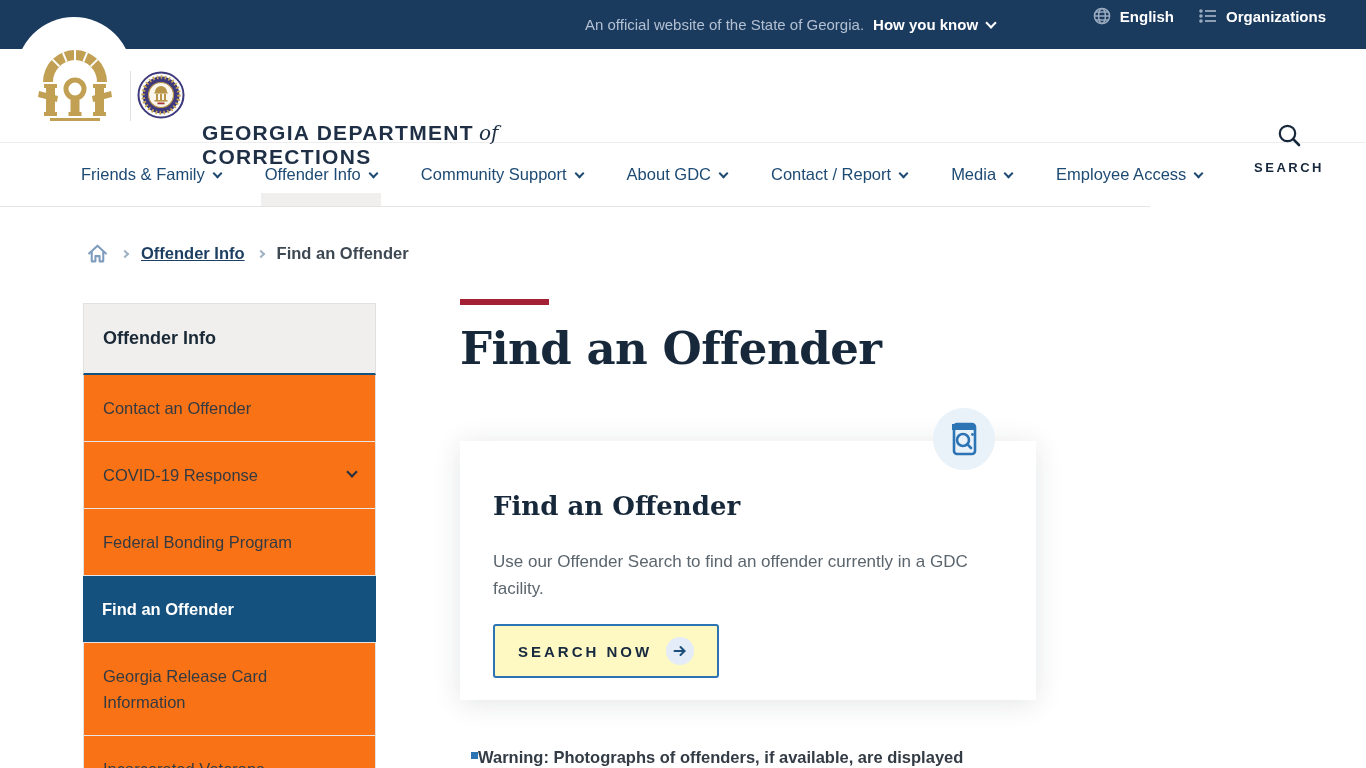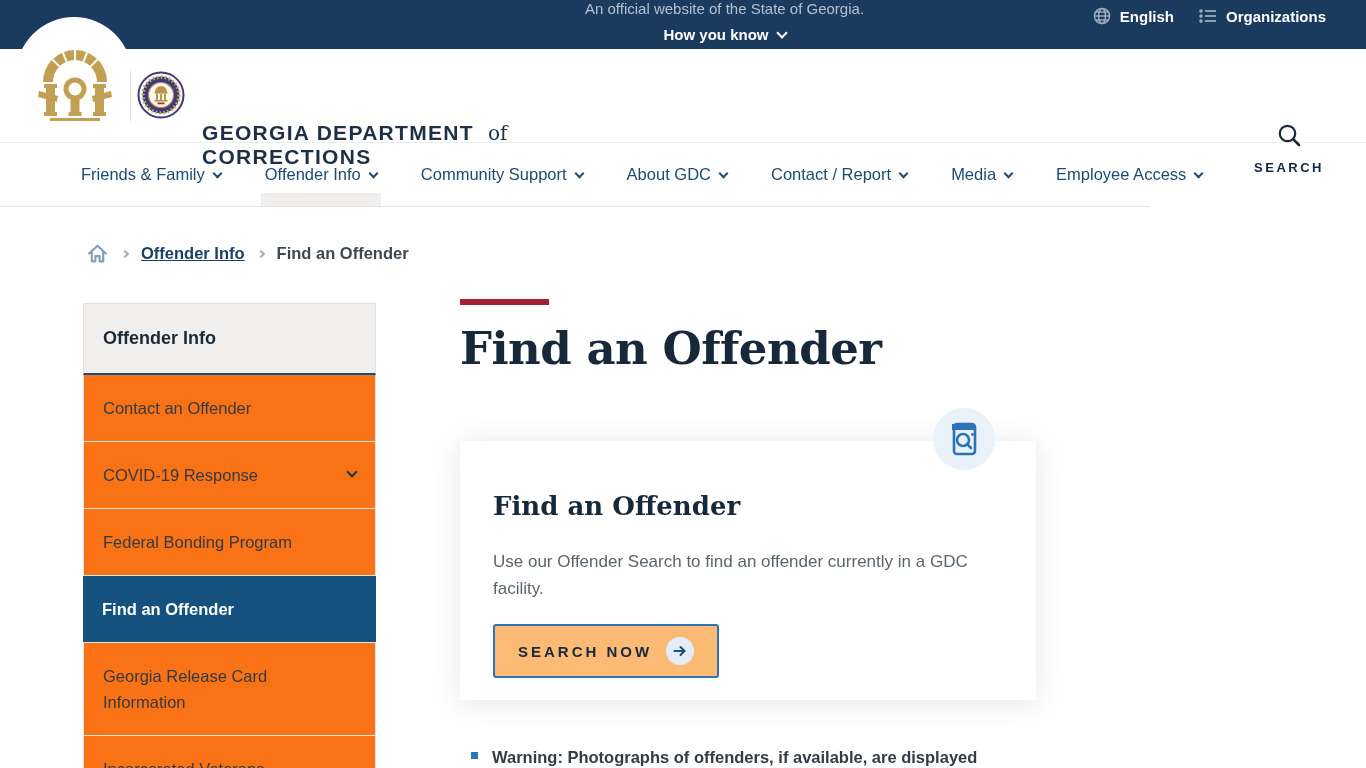--- a/index.html
+++ b/index.html
@@ -3,36 +3,36 @@
 <meta charset="utf-8">
 <style>
   * { margin:0; padding:0; box-sizing:border-box; }
   html,body { width:1366px; height:768px; }
   body {
     position:relative; overflow:hidden; background:#ffffff;
     font-family:"Liberation Sans", sans-serif; color:#32383e;
   }
   
   .topbar { position:absolute; top:0; left:0; width:1366px; height:49px; background:#1a3a5e; z-index:1; }
-  .topbar-center { position:absolute; left:585px; top:0; height:49px; display:flex; align-items:center; gap:9px;flex-direction:column; }
+  .topbar-center { position:absolute; left:585px; top:0; height:49px; display:flex; align-items:center; gap:9px; }
   .topbar-official { color:#b3c0d2; font-size:15px; }
   .topbar-how { color:#ffffff; font-size:15px; font-weight:bold; display:flex; align-items:center; cursor:pointer; }
   .topbar-right { position:absolute; right:40px; top:0; height:32px; display:flex; align-items:center; z-index:3;}
   .topbar-util { display:flex; align-items:center; gap:8px; color:#fff; font-size:15px; font-weight:bold; cursor:pointer; }
   .topbar-util + .topbar-util { margin-left:24px; }
   .chev { display:inline-block; width:7px; height:7px; border-right:2px solid currentColor; border-bottom:2px solid currentColor; transform:rotate(45deg); margin-left:9px; position:relative; top:-2px; }
   .chev-white { width:8px; height:8px; border-width:2px; }
   
   .header { position:absolute; top:49px; left:0; width:1366px; height:94px; background:#fff; border-bottom:1px solid #ededed; }
   .notch { position:absolute; left:16px; top:17px; width:116px; height:116px; background:#fff; border-radius:50%; z-index:2; }
   .arch { position:absolute; left:38px; top:42px; z-index:3; }
   .brand-divider { position:absolute; left:130px; top:120px; width:1px; height:50px; background:#e1e1e1; z-index:3; }
   .seal { position:absolute; left:137px; top:121px; z-index:3; }
   .brand-text { position:absolute; left:202px; top:121px; z-index:3; color:#1f3046; font-size:21px; font-weight:bold; letter-spacing:1.3px; line-height:24px; }
-  .brand-of { font-family:"DejaVu Serif", serif; font-weight:normal; letter-spacing:0; font-size:20px; margin-left:14px; }
+  .brand-of { font-family:"DejaVu Serif", serif; font-style:italic; font-weight:normal; letter-spacing:0; font-size:20px; margin-left:5px; }
   .header-search { position:absolute; right:42px; top:122px; z-index:3; text-align:center; cursor:pointer; }
   .header-search-label { margin-top:11px; font-size:13px; font-weight:bold; letter-spacing:2.5px; color:#17283c; }
   
   .nav { position:absolute; top:143px; left:0; width:1150px; height:64px; background:#fff; border-bottom:1px solid #e4e4e4; display:flex; align-items:center; padding-left:81px; gap:44px; }
   .nav-item { position:relative; height:100%; display:flex; align-items:center; color:#1d4a73; font-size:16.5px; cursor:pointer; white-space:nowrap; }
   .nav-item .chev { border-color:#1d4a73; top:-1px; }
   .nav-item.active::after { content:""; position:absolute; left:-4px; right:-4px; bottom:0; height:13px; background:#f0efee; }
   
   .breadcrumb { position:absolute; top:242px; left:86px; display:flex; align-items:center; gap:13px; z-index:1; }
   .crumb-sep { display:inline-block; width:6px; height:6px; border-right:2px solid #9fb2c3; border-bottom:2px solid #9fb2c3; transform:rotate(-45deg); }
@@ -47,23 +47,23 @@
   .sidebar-item.active { background:#15517e; color:#ffffff; font-weight:bold; margin:0 -1px; }
   .side-chev { position:absolute; right:19px; top:50%; margin-top:-7px; width:8px; height:8px; border-right:2px solid #22313f; border-bottom:2px solid #22313f; transform:rotate(45deg); }
   
   .main { position:absolute; left:460px; top:299px; width:576px; }
   .accent-bar { width:89px; height:6px; background:#a32035; }
   .page-title { margin-top:16px; font-family:"DejaVu Serif", serif; font-weight:bold; font-size:45px; line-height:1.25; color:#16283a; letter-spacing:-0.5px; }
   .main-card { position:relative; margin-top:64px; background:#ffffff; box-shadow:0 3px 26px rgba(30,45,60,0.12); padding:50px 33px 22px; }
   .card-badge { position:absolute; left:473px; top:-33px; width:62px; height:62px; border-radius:50%; background:#e9f1f9; display:flex; align-items:center; justify-content:center; }
   .card-title { font-family:"DejaVu Serif", serif; font-weight:bold; font-size:26px; color:#16283a; }
   .card-desc { margin-top:27px; width:490px; font-size:17px; line-height:27px; color:#5b656d; }
-  .card-btn { margin-top:22px; display:inline-flex; align-items:center; gap:14px; padding:11px 23px; background:#fdba74; border:2px solid #2d74b5; border-radius:3px; font-family:"Liberation Sans", sans-serif; font-size:15px; font-weight:bold; letter-spacing:3px; color:#17293e; cursor:pointer; }
+  .card-btn { margin-top:22px; display:inline-flex; align-items:center; gap:14px; padding:11px 23px; background:#fef9c3; border:2px solid #2d74b5; border-radius:3px; font-family:"Liberation Sans", sans-serif; font-size:15px; font-weight:bold; letter-spacing:3px; color:#17293e; cursor:pointer; }
   .btn-arrow { width:28px; height:28px; border-radius:50%; background:#e4edf7; display:flex; align-items:center; justify-content:center; }
-  .warning-row { margin-top:46px; display:flex; align-items:flex-start; gap:14px; padding-left:11px; }
+  .warning-row { margin-top:46px; display:flex; align-items:flex-start; padding-left:11px; }
   .warning-bullet { flex:0 0 auto; width:7px; height:7px; margin-top:6px; background:#2d74b5; }
   .warning-text { font-size:16.5px; font-weight:bold; color:#333b45; line-height:22px; }
   svg { display:block; }
 </style>
 </head>
 <body>
 
 <div class="topbar">
   <div class="topbar-center">
     <span class="topbar-official">An official website of the State of Georgia.</span>

